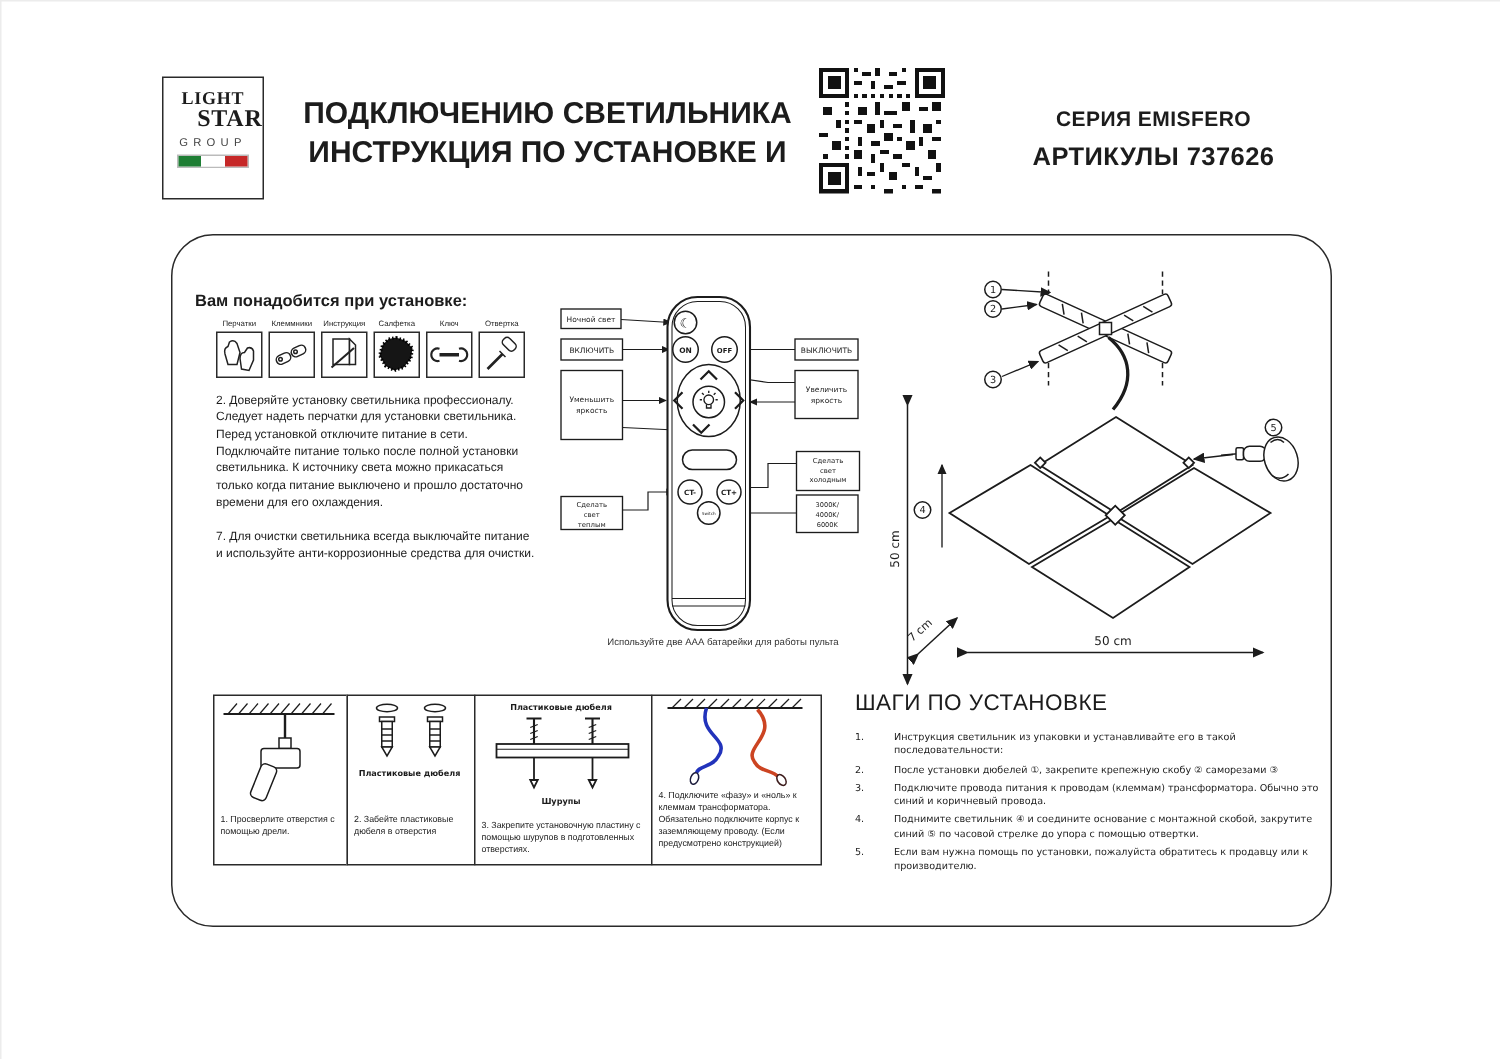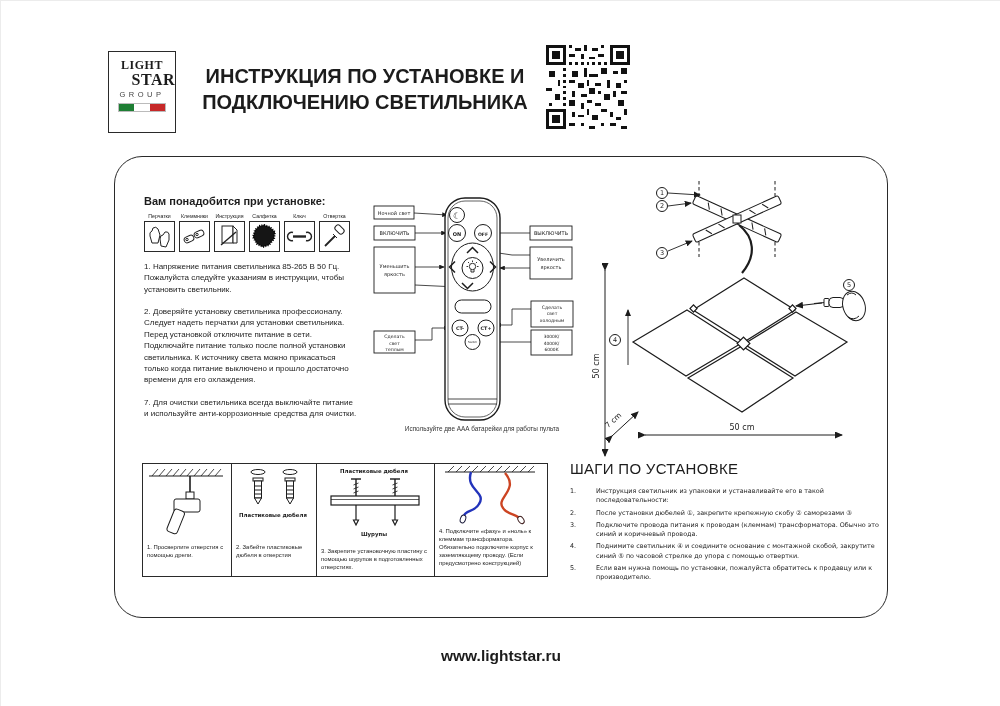--- a/index.html
+++ b/index.html
@@ -17,21 +17,21 @@
   .flag div{flex:1;}
   .main-title{position:absolute;left:188px;top:62px;width:352px;text-align:center;
               font-size:20px;font-weight:bold;line-height:1.3;}
   .qr{position:absolute;left:545px;top:44px;width:84px;height:84px;}
   .art-block{position:absolute;left:648px;top:70px;width:240px;text-align:center;}
   .series{font-size:14px;font-weight:bold;letter-spacing:.3px;}
   .articles{font-size:17px;font-weight:bold;margin-top:8px;letter-spacing:.3px;}
   
   .panel{position:absolute;left:113px;top:155px;width:772px;height:460px;
          border:1.5px solid #2a2a2a;border-radius:28px;}
-  .tools-heading{position:absolute;left:29px;top:38px;font-size:11px;font-weight:bold;}
+  .tools-heading{position:absolute;left:15px;top:38px;font-size:11px;font-weight:bold;}
   .tools-row{position:absolute;left:28px;top:56px;display:flex;}
   .tool{width:33px;margin-right:2px;text-align:center;}
   .tool-label{font-size:5.2px;white-space:nowrap;overflow:visible;display:block;height:8px;}
   .tool-box{width:29px;height:29px;border:1px solid #2a2a2a;margin:0 auto;}
   .warnings{position:absolute;left:29px;top:104px;width:214px;font-size:8px;line-height:1.42;}
   .warnings p{margin:0 0 11px 0;}
   .remote-wrap{position:absolute;left:247px;top:38px;}
   .battery-note{position:absolute;left:247px;top:268px;width:240px;text-align:center;font-size:6.4px;color:#333;}
   .fixture-wrap{position:absolute;left:477px;top:16px;}
   
@@ -62,22 +62,22 @@
     <div class="logo-l2">STAR</div>
     <div class="logo-l3">GROUP</div>
     <div class="flag">
       <div style="background:#1e7e34"></div>
       <div style="background:#fff"></div>
       <div style="background:#c62828"></div>
     </div>
   </div>
 
   <div class="main-title">
+    <div>ПОДКЛЮЧЕНИЮ СВЕТИЛЬНИКА</div>
     <div>ИНСТРУКЦИЯ ПО УСТАНОВКЕ И</div>
-    <div>ПОДКЛЮЧЕНИЮ СВЕТИЛЬНИКА</div>
   </div>
 
   <svg class="qr" viewBox="0 0 29 29" shape-rendering="crispEdges">
     <rect x="0" y="0" width="29" height="29" fill="#fff"></rect>
     <g fill="#111">
       <rect x="0" y="0" width="7" height="7"></rect>
         <rect x="22" y="0" width="7" height="7"></rect>
         <rect x="0" y="22" width="7" height="7"></rect>
     </g>
     <g fill="#fff">
@@ -152,20 +152,24 @@
         <rect x="27" y="22" width="1" height="2"></rect>
       <rect x="8" y="27" width="2" height="1"></rect>
         <rect x="12" y="27" width="1" height="1"></rect>
         <rect x="15" y="28" width="2" height="1"></rect>
         <rect x="19" y="27" width="1" height="1"></rect>
         <rect x="22" y="27" width="2" height="1"></rect>
         <rect x="26" y="28" width="2" height="1"></rect>
     </g>
   </svg>
 
+  <div class="art-block">
+    <div class="series">СЕРИЯ EMISFERO</div>
+    <div class="articles">АРТИКУЛЫ 737626</div>
+  </div>
 
   <div class="panel">
 
     <div class="tools-heading">Вам понадобится при установке:</div>
 
     <div class="tools-row">
       <div class="tool">
         <span class="tool-label">Перчатки</span>
         <div class="tool-box">
             <svg width="29" height="29" viewBox="0 0 29 29">
@@ -229,21 +233,20 @@
             <line x1="5" y1="24" x2="15" y2="14" stroke-width="1.8"></line>
             <line x1="13" y1="12" x2="17" y2="16" stroke-width="1"></line>
             <rect x="14.5" y="4.5" width="10" height="6" rx="2.5" fill="#fff" transform="rotate(45 19.5 7.5)"></rect>
           </g>
         </svg>
           </div>
       </div>
     </div>
 
     <div class="warnings">
-      <p>1. Напряжение питания светильника 85-265 В 50 Гц. Пожалуйста следуйте указаниям в инструкции, чтобы установить светильник.</p>
       <p>2. Доверяйте установку светильника профессионалу. Следует надеть перчатки для установки светильника. Перед установкой отключите питание в сети. Подключайте питание только после полной установки светильника. К источнику света можно прикасаться только когда питание выключено и прошло достаточно времени для его охлаждения.</p>
       <p>7. Для очистки светильника всегда выключайте питание и используйте анти-коррозионные средства для очистки.</p>
     </div>
 
     <div class="remote-wrap">
       <svg width="240" height="250" viewBox="0 0 240 250">
         <defs>
           <marker id="arr" markerWidth="7" markerHeight="6" refX="6" refY="3" orient="auto">
             <path d="M0,0 L7,3 L0,6 z" fill="#1c1c1c"></path>
           </marker>
@@ -578,15 +581,14 @@
         <span class="step-text">Поднимите светильник ④ и соедините основание с монтажной скобой, закрутите синий ⑤ по часовой стрелке до упора с помощью отвертки.</span>
       </div>
       <div class="step">
         <span class="step-num">5.</span>
         <span class="step-text">Если вам нужна помощь по установки, пожалуйста обратитесь к продавцу или к производителю.</span>
       </div>
     </div>
 
   </div>
 
-  <div class="footer">www.lightstar.ru</div>
 
 </div>
 
 </body></html>

